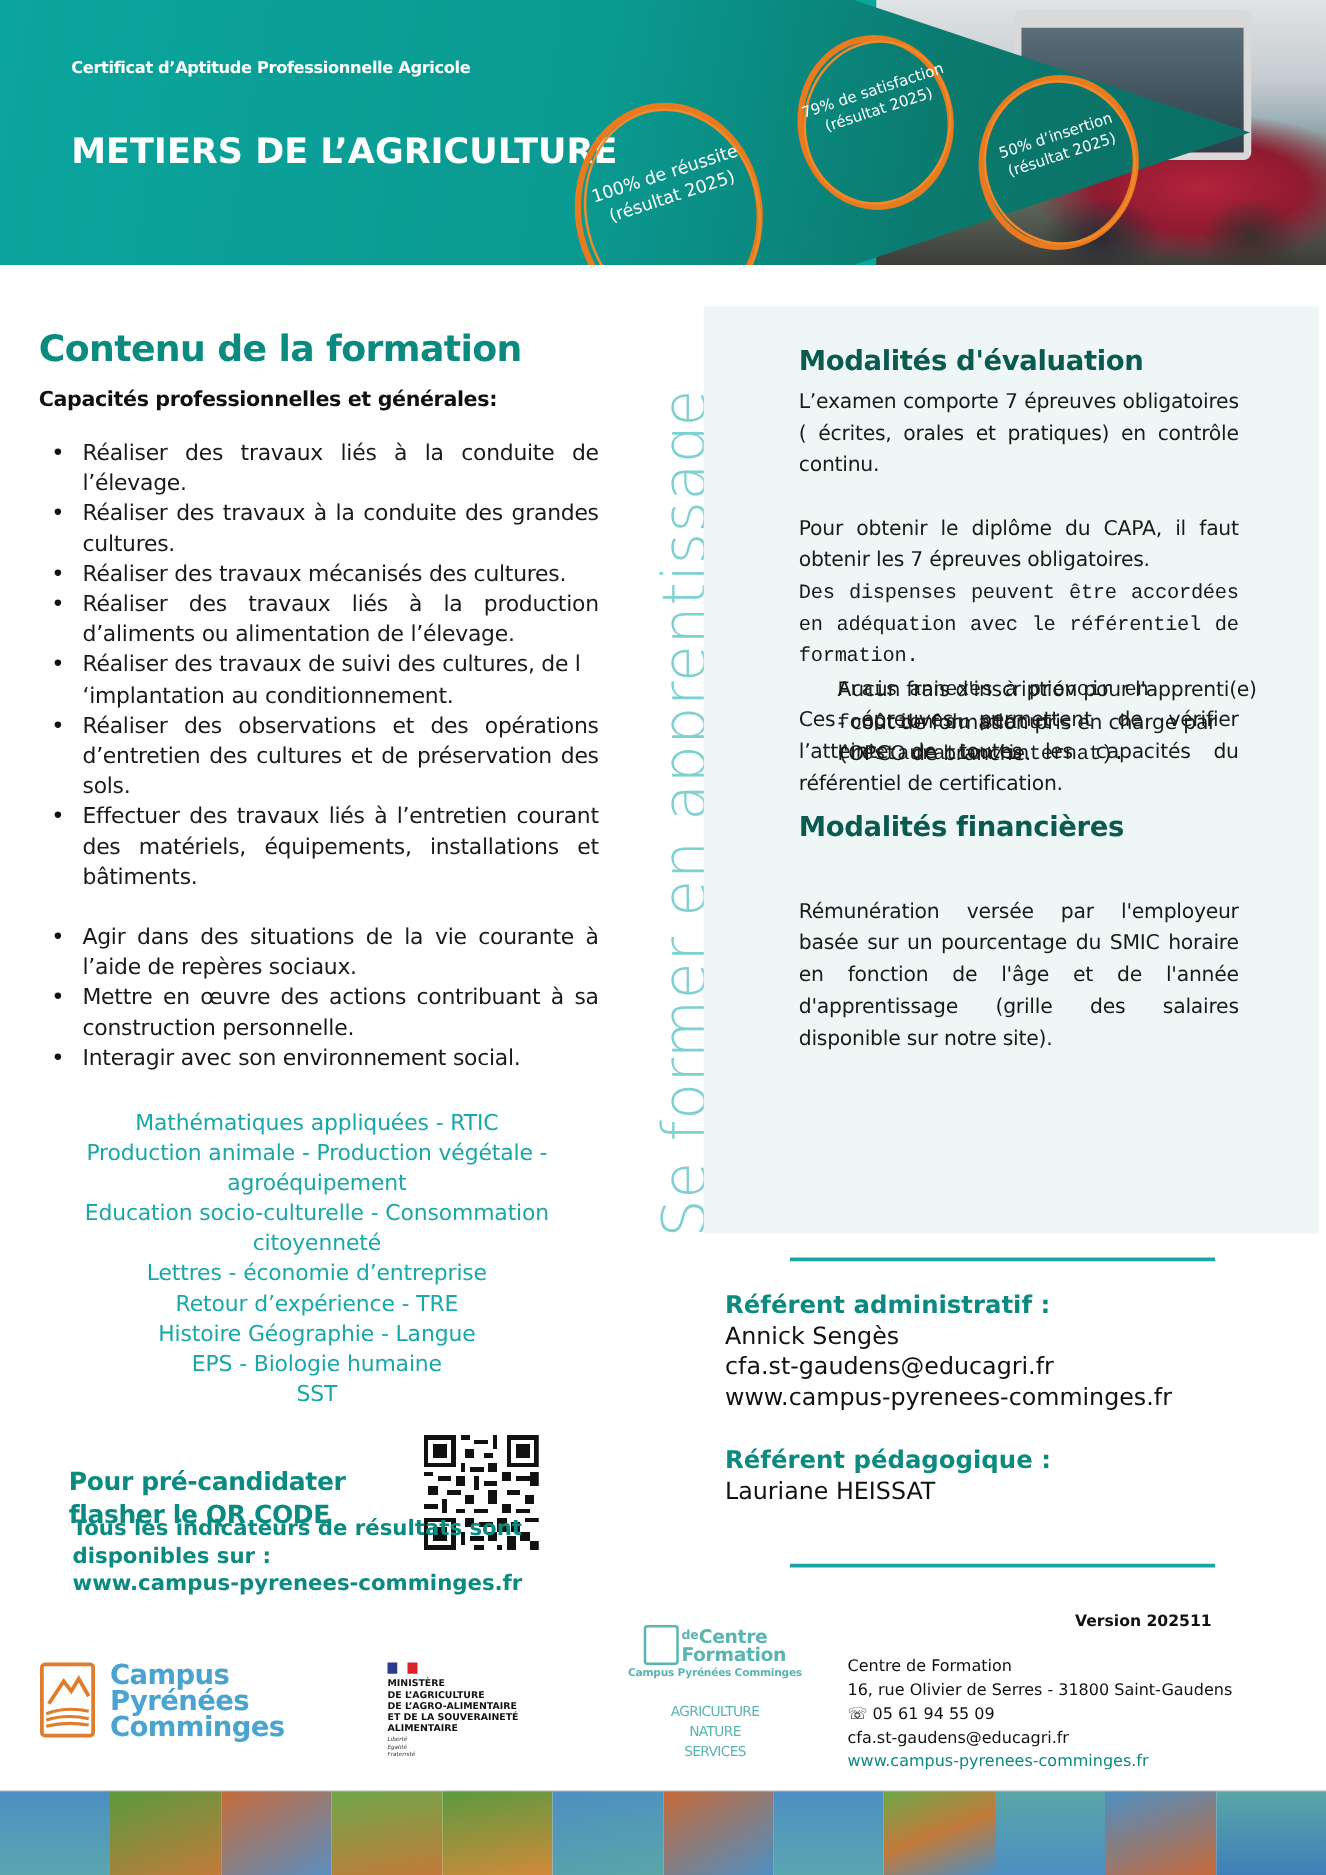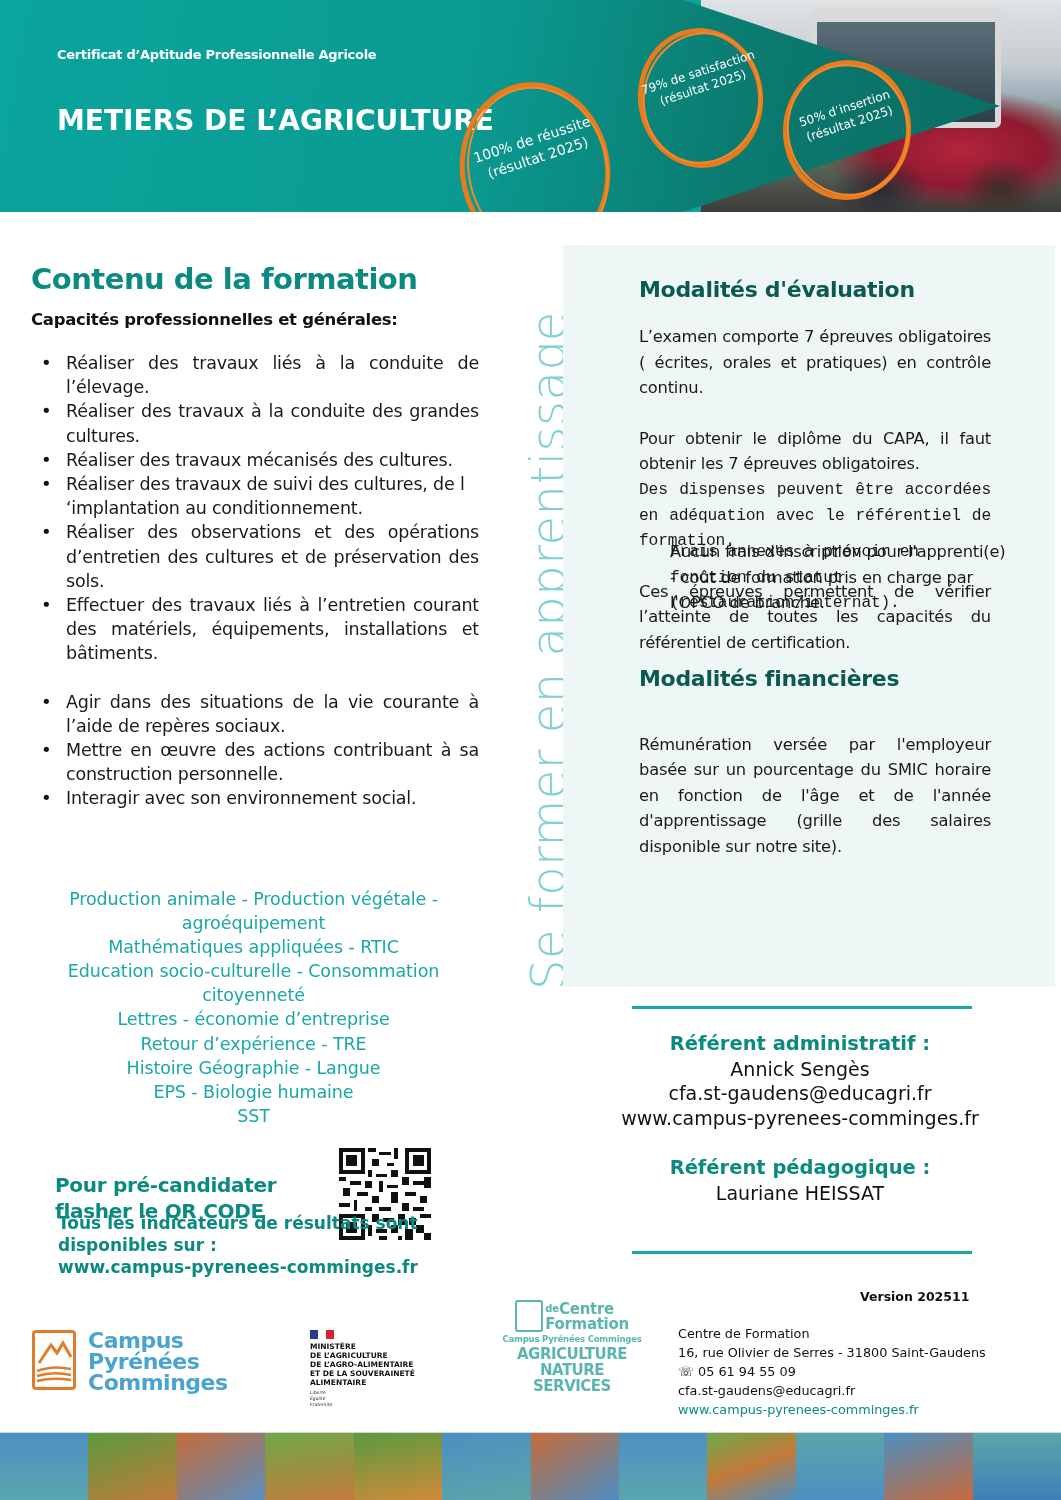--- a/index.html
+++ b/index.html
@@ -64,26 +64,26 @@
     .vertical { position: absolute; left: 520px; top: 990px; transform-origin: 0 0; transform: rotate(-90deg); font-size: 48px; font-weight: 300; color: #7fd0d1; letter-spacing: 0.5px; white-space: nowrap; font-family: "DejaVu Sans", sans-serif; }
 
     
     .panel { position: absolute; left: 563px; top: 245px; width: 492px; height: 742px; background: #eef7f6; }
     .panel-content { position: absolute; left: 639px; top: 277px; width: 352px; }
     .h-right { font-size: 22px; font-weight: bold; color: #0a5a51; letter-spacing: -0.3px; }
     .ptext { font-size: 16.3px; line-height: 25.6px; color: #1a1a1a; text-align: justify; letter-spacing: -0.2px; }
     .ptext.left { text-align: left; }
     .ptext + .ptext { margin-top: 0; font-family: Liberation Mono, monospace; }
     .pgap { height: 25px; }
-    .eval-h { margin-bottom: 22px; }
+    .eval-h { margin-bottom: 6px; }
     .fin-h { margin-top: 10px; margin-bottom: 16px; }
 
     
     .divider { position: absolute; left: 632px; width: 340px; height: 3px; background: #1aa6a6; }
-    .contact { position: absolute; left: 580px; top: 1030px; width: 440px; text-align: center; }
+    .contact { position: absolute; left: 580px; top: 1030px; width: 440px; text-align: left; }
     .c-h { font-size: 19.5px; font-weight: bold; color: #0b8a80; line-height: 27px; }
     .c-l { font-size: 19px; line-height: 24.4px; color: #111; }
     .c-gap { height: 24px; }
 
     
     .version { position: absolute; left: 860px; top: 1289px; font-size: 12.5px; font-weight: bold; color: #111; }
     .cp-logo { position: absolute; left: 32px; top: 1330px; display: flex; align-items: flex-start; }
     .cp-icon { width: 44px; height: 60px; border: 3px solid #e07d2c; border-radius: 4px; position: relative; overflow: hidden; }
     .cp-icon svg { width: 38px; height: 54px; display:block; }
     .cp-text { margin-left: 12px; font-size: 22px; line-height: 21px; font-weight: bold; color: #4ba3cf; letter-spacing: -0.5px; }
@@ -94,21 +94,21 @@
     .min-text { font-size: 7.5px; line-height: 9px; font-weight: bold; color: #111; }
     .min-motto { font-size: 4.5px; line-height: 6px; font-style: italic; color: #333; margin-top: 3px; }
 
     .cf-logo { position: absolute; left: 497px; top: 1300px; width: 150px; text-align: center; color: #5ab5b0; }
     .cf-top { display: flex; align-items: flex-end; justify-content: center; }
     .cf-icon { width: 28px; height: 32px; border: 2px solid #5ab5b0; border-radius: 3px; margin-right: 2px; }
     .cf-name { text-align: left; line-height: 15px; }
     .cf-de { font-size: 10px; font-weight: bold; vertical-align: top; }
     .cf-big { font-size: 15px; font-weight: bold; letter-spacing: -0.3px; }
     .cf-sub { font-size: 8.5px; font-weight: bold; margin-top: 2px; letter-spacing: -0.2px; }
-    .cf-words { font-size: 15px; line-height: 16px; font-weight: 700; letter-spacing: -0.5px; margin-top: 2px; }
+    .cf-words { font-size: 11px; line-height: 16px; font-weight: 400; letter-spacing: -0.5px; margin-top: 18px; }
 
     .address { position: absolute; left: 678px; top: 1324px; font-size: 12.8px; line-height: 19px; color: #111; }
     .address .web { color: #0b8a80; }
 
     .band { position: absolute; left: 0; top: 1432px; width: 1061px; height: 68px; display: flex; border-top: 1px solid #cfd8dc; }
     .band span { flex: 1; }
   </style>
 </head>
 <body>
 
@@ -146,32 +146,33 @@
   </div>
 </div>
 
 <div class="left">
   <h1 class="h-contenu">Contenu de la formation</h1>
   <div class="sub">Capacités professionnelles et générales:</div>
   <ul class="caps">
     <li>Réaliser des travaux liés à la conduite de l’élevage.</li>
     <li>Réaliser des travaux à la conduite des grandes cultures.</li>
     <li>Réaliser des travaux mécanisés des cultures.</li>
+    <li>Réaliser des travaux liés à la production d’aliments ou alimentation de l’élevage.</li>
     <li style="text-align:left">Réaliser des travaux de suivi des cultures, de l ‘implantation au conditionnement.</li>
     <li>Réaliser des observations et des opérations d’entretien des cultures et de préservation des sols.</li>
     <li>Effectuer des travaux liés à l’entretien courant des matériels, équipements, installations et bâtiments.</li>
     <li class="gap">Agir dans des situations de la vie courante à l’aide de repères sociaux.</li>
     <li>Mettre en œuvre des actions contribuant à sa construction personnelle.</li>
     <li>Interagir avec son environnement social.</li>
   </ul>
 </div>
 
 <div class="subjects">
+  <div>Mathématiques appliquées - RTIC</div>
   <div>Production animale - Production végétale - agroéquipement</div>
-  <div>Mathématiques appliquées - RTIC</div>
   <div>Education socio-culturelle - Consommation citoyenneté</div>
   <div>Lettres - économie d’entreprise</div>
   <div>Retour d’expérience - TRE</div>
   <div>Histoire Géographie - Langue</div>
   <div>EPS - Biologie humaine</div>
   <div>SST</div>
 </div>
 
 <div class="precand">
   <div>Pour pré-candidater</div>

